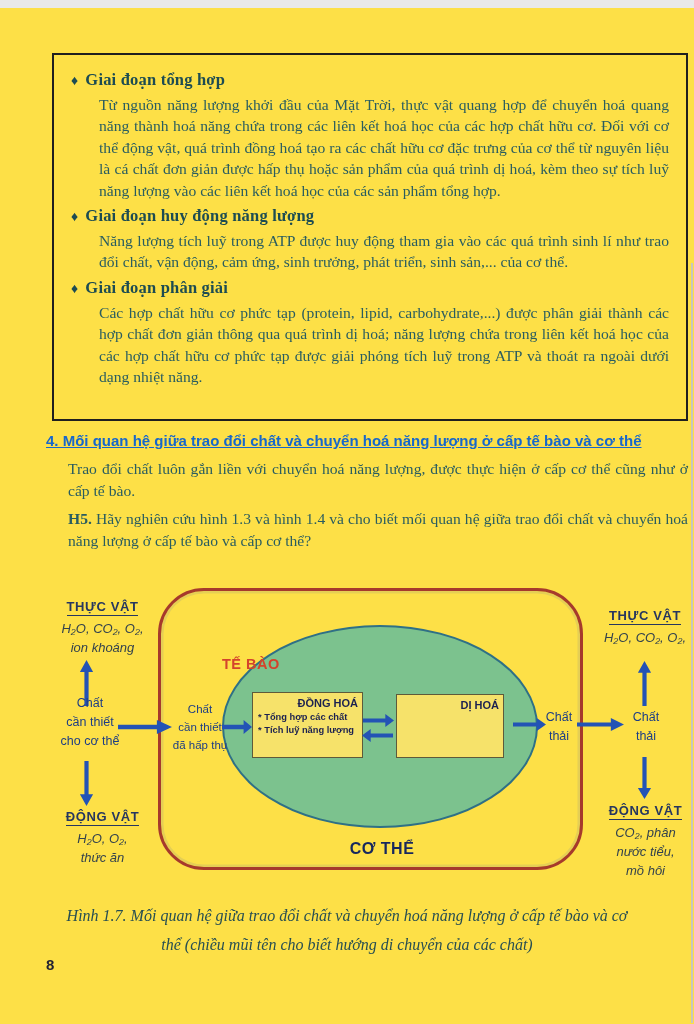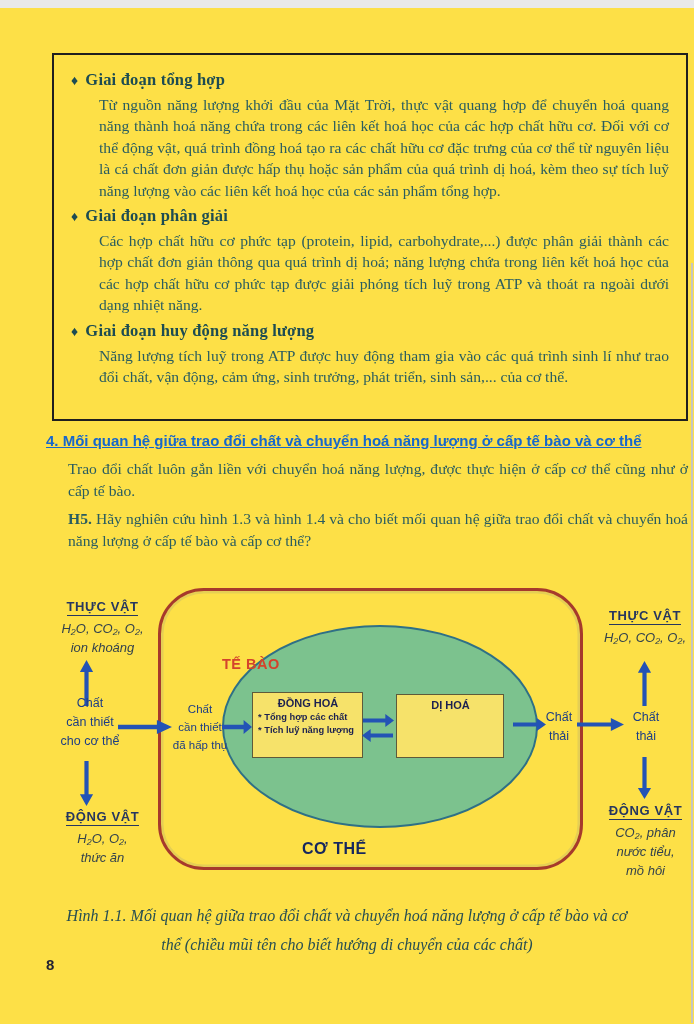--- a/index.html
+++ b/index.html
@@ -47,30 +47,30 @@
   }
   .cell-ellipse {
     position:absolute; left:222px; top:617px; width:316px; height:203px;
     background:#7cc28e; border:2px solid #2f7086; border-radius:50%;
   }
   .cell-label {
     position:absolute; left:222px; top:648px; width:316px; text-align:left;
     color:#d4432c; font-weight:bold; font-size:14.5px; letter-spacing:0.5px;
   }
   .body-label {
-    position:absolute; left:302px; top:832px; width:160px; text-align:left;
+    position:absolute; left:302px; top:832px; width:160px; text-align:center;
     color:#16275e; font-weight:bold; font-size:16px; letter-spacing:0.5px;
   }
   .proc-box {
     position:absolute; background:#f6e26a; border:1.5px solid #5e5a3a;
     padding:4px 4px 2px 5px; color:#1c2150;
   }
   .proc-box.anab { left:252px; top:684px; width:111px; height:66px; }
   .proc-box.catab { left:396px; top:686px; width:108px; height:64px; }
-  .proc-title { text-align:center; font-weight:bold; font-size:11px; margin-bottom:2px; }
+  .proc-title { text-align:right; font-weight:bold; font-size:11px; margin-bottom:2px; }
   .proc-items { font-weight:bold; font-size:9.3px; line-height:13px; white-space:pre-line; }
   .side-block { position:absolute; text-align:center; }
   .side-title {
     display:inline-block; font-weight:bold; font-size:13px; color:#26365f;
     border-bottom:1.6px solid #26365f; padding-bottom:1px; letter-spacing:0.6px;
   }
   .side-lines {
     font-style:italic; font-size:13px; line-height:19px; color:#33424d;
     white-space:pre-line; margin-top:3px;
   }
@@ -100,26 +100,26 @@
 <body>
 
 <div class="page">
 
   <div class="stages-box">
     <div class="stage-section">
       <div class="stage-heading"><span class="bullet">♦</span><span>Giai đoạn tổng hợp</span></div>
       <div class="stage-body">Từ nguồn năng lượng khởi đầu của Mặt Trời, thực vật quang hợp để chuyển hoá quang năng thành hoá năng chứa trong các liên kết hoá học của các hợp chất hữu cơ. Đối với cơ thể động vật, quá trình đồng hoá tạo ra các chất hữu cơ đặc trưng của cơ thể từ nguyên liệu là cá chất đơn giản được hấp thụ hoặc sản phẩm của quá trình dị hoá, kèm theo sự tích luỹ năng lượng vào các liên kết hoá học của các sản phẩm tổng hợp.</div>
     </div>
     <div class="stage-section">
+      <div class="stage-heading"><span class="bullet">♦</span><span>Giai đoạn huy động năng lượng</span></div>
+      <div class="stage-body">Năng lượng tích luỹ trong ATP được huy động tham gia vào các quá trình sinh lí như trao đổi chất, vận động, cảm ứng, sinh trưởng, phát triển, sinh sản,... của cơ thể.</div>
+    </div>
+    <div class="stage-section">
       <div class="stage-heading"><span class="bullet">♦</span><span>Giai đoạn phân giải</span></div>
       <div class="stage-body">Các hợp chất hữu cơ phức tạp (protein, lipid, carbohydrate,...) được phân giải thành các hợp chất đơn giản thông qua quá trình dị hoá; năng lượng chứa trong liên kết hoá học của các hợp chất hữu cơ phức tạp được giải phóng tích luỹ trong ATP và thoát ra ngoài dưới dạng nhiệt năng.</div>
-    </div>
-    <div class="stage-section">
-      <div class="stage-heading"><span class="bullet">♦</span><span>Giai đoạn huy động năng lượng</span></div>
-      <div class="stage-body">Năng lượng tích luỹ trong ATP được huy động tham gia vào các quá trình sinh lí như trao đổi chất, vận động, cảm ứng, sinh trưởng, phát triển, sinh sản,... của cơ thể.</div>
     </div>
   </div>
 
   <div class="sec4-heading">4. Mối quan hệ giữa trao đổi chất và chuyển hoá năng lượng ở cấp tế bào và cơ thể</div>
   <div class="sec4-para">Trao đổi chất luôn gắn liền với chuyển hoá năng lượng, được thực hiện ở cấp cơ thể cũng như ở cấp tế bào.</div>
   <div class="h5-para"><span class="h5-label">H5.</span><span> Hãy nghiên cứu hình 1.3 và hình 1.4 và cho biết mối quan hệ giữa trao đổi chất và chuyển hoá năng lượng ở cấp tế bào và cấp cơ thể?</span></div>
 
   <div class="diagram">
 
     <div class="body-rect"></div>
@@ -175,17 +175,17 @@
     <div class="arrow u" style="left:637px; top:653px; width:15px; height:45px;"></div>
     <div class="arrow d" style="left:637px; top:749px; width:15px; height:42px;"></div>
     <div class="side-block" style="left:588px; top:793px; width:115px;">
       <span class="side-title">ĐỘNG VẬT</span>
       <div class="side-lines">CO₂, phân
 nước tiểu,
 mồ hôi</div>
     </div>
   </div>
 
-  <div class="caption">Hình 1.1. Mối quan hệ giữa trao đổi chất và chuyển hoá năng lượng ở cấp tế bào và cơ thể (chiều mũi tên cho biết hướng di chuyển của các chất)</div>
+  <div class="caption">Hình 1.7. Mối quan hệ giữa trao đổi chất và chuyển hoá năng lượng ở cấp tế bào và cơ thể (chiều mũi tên cho biết hướng di chuyển của các chất)</div>
   <div class="page-number">8</div>
   <div class="page-edge"></div>
 
 </div>
 
 </body></html>

